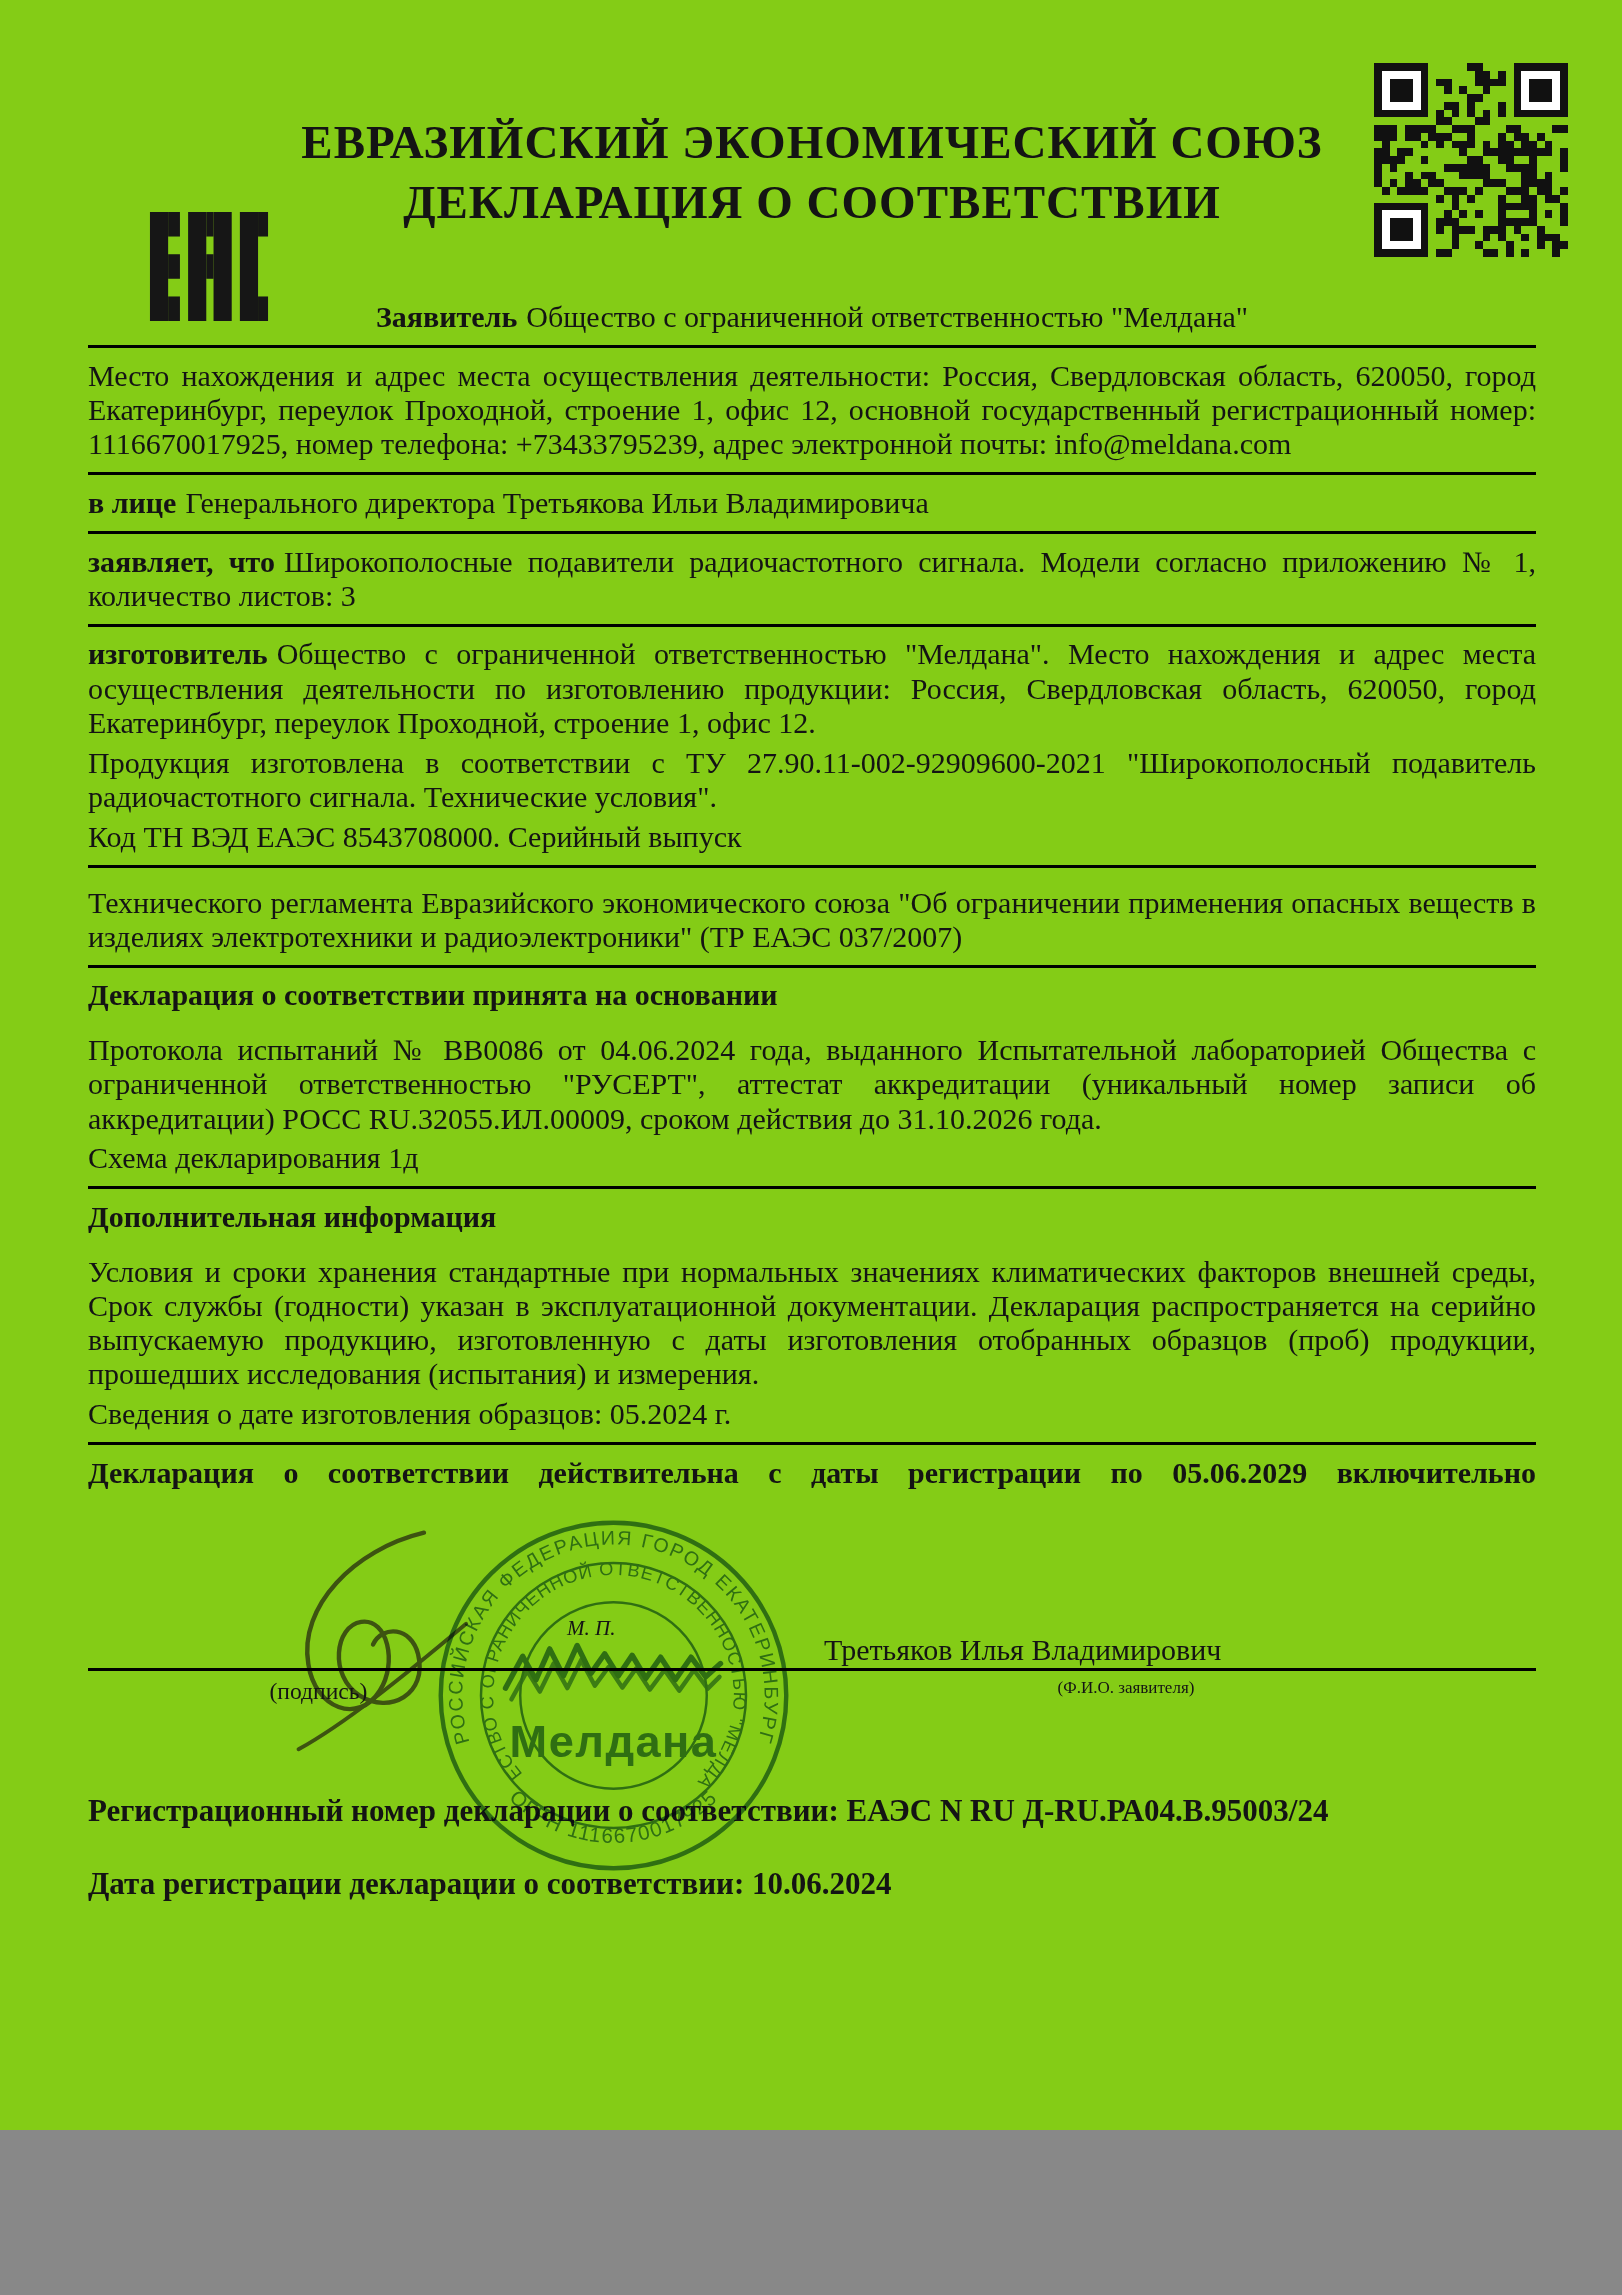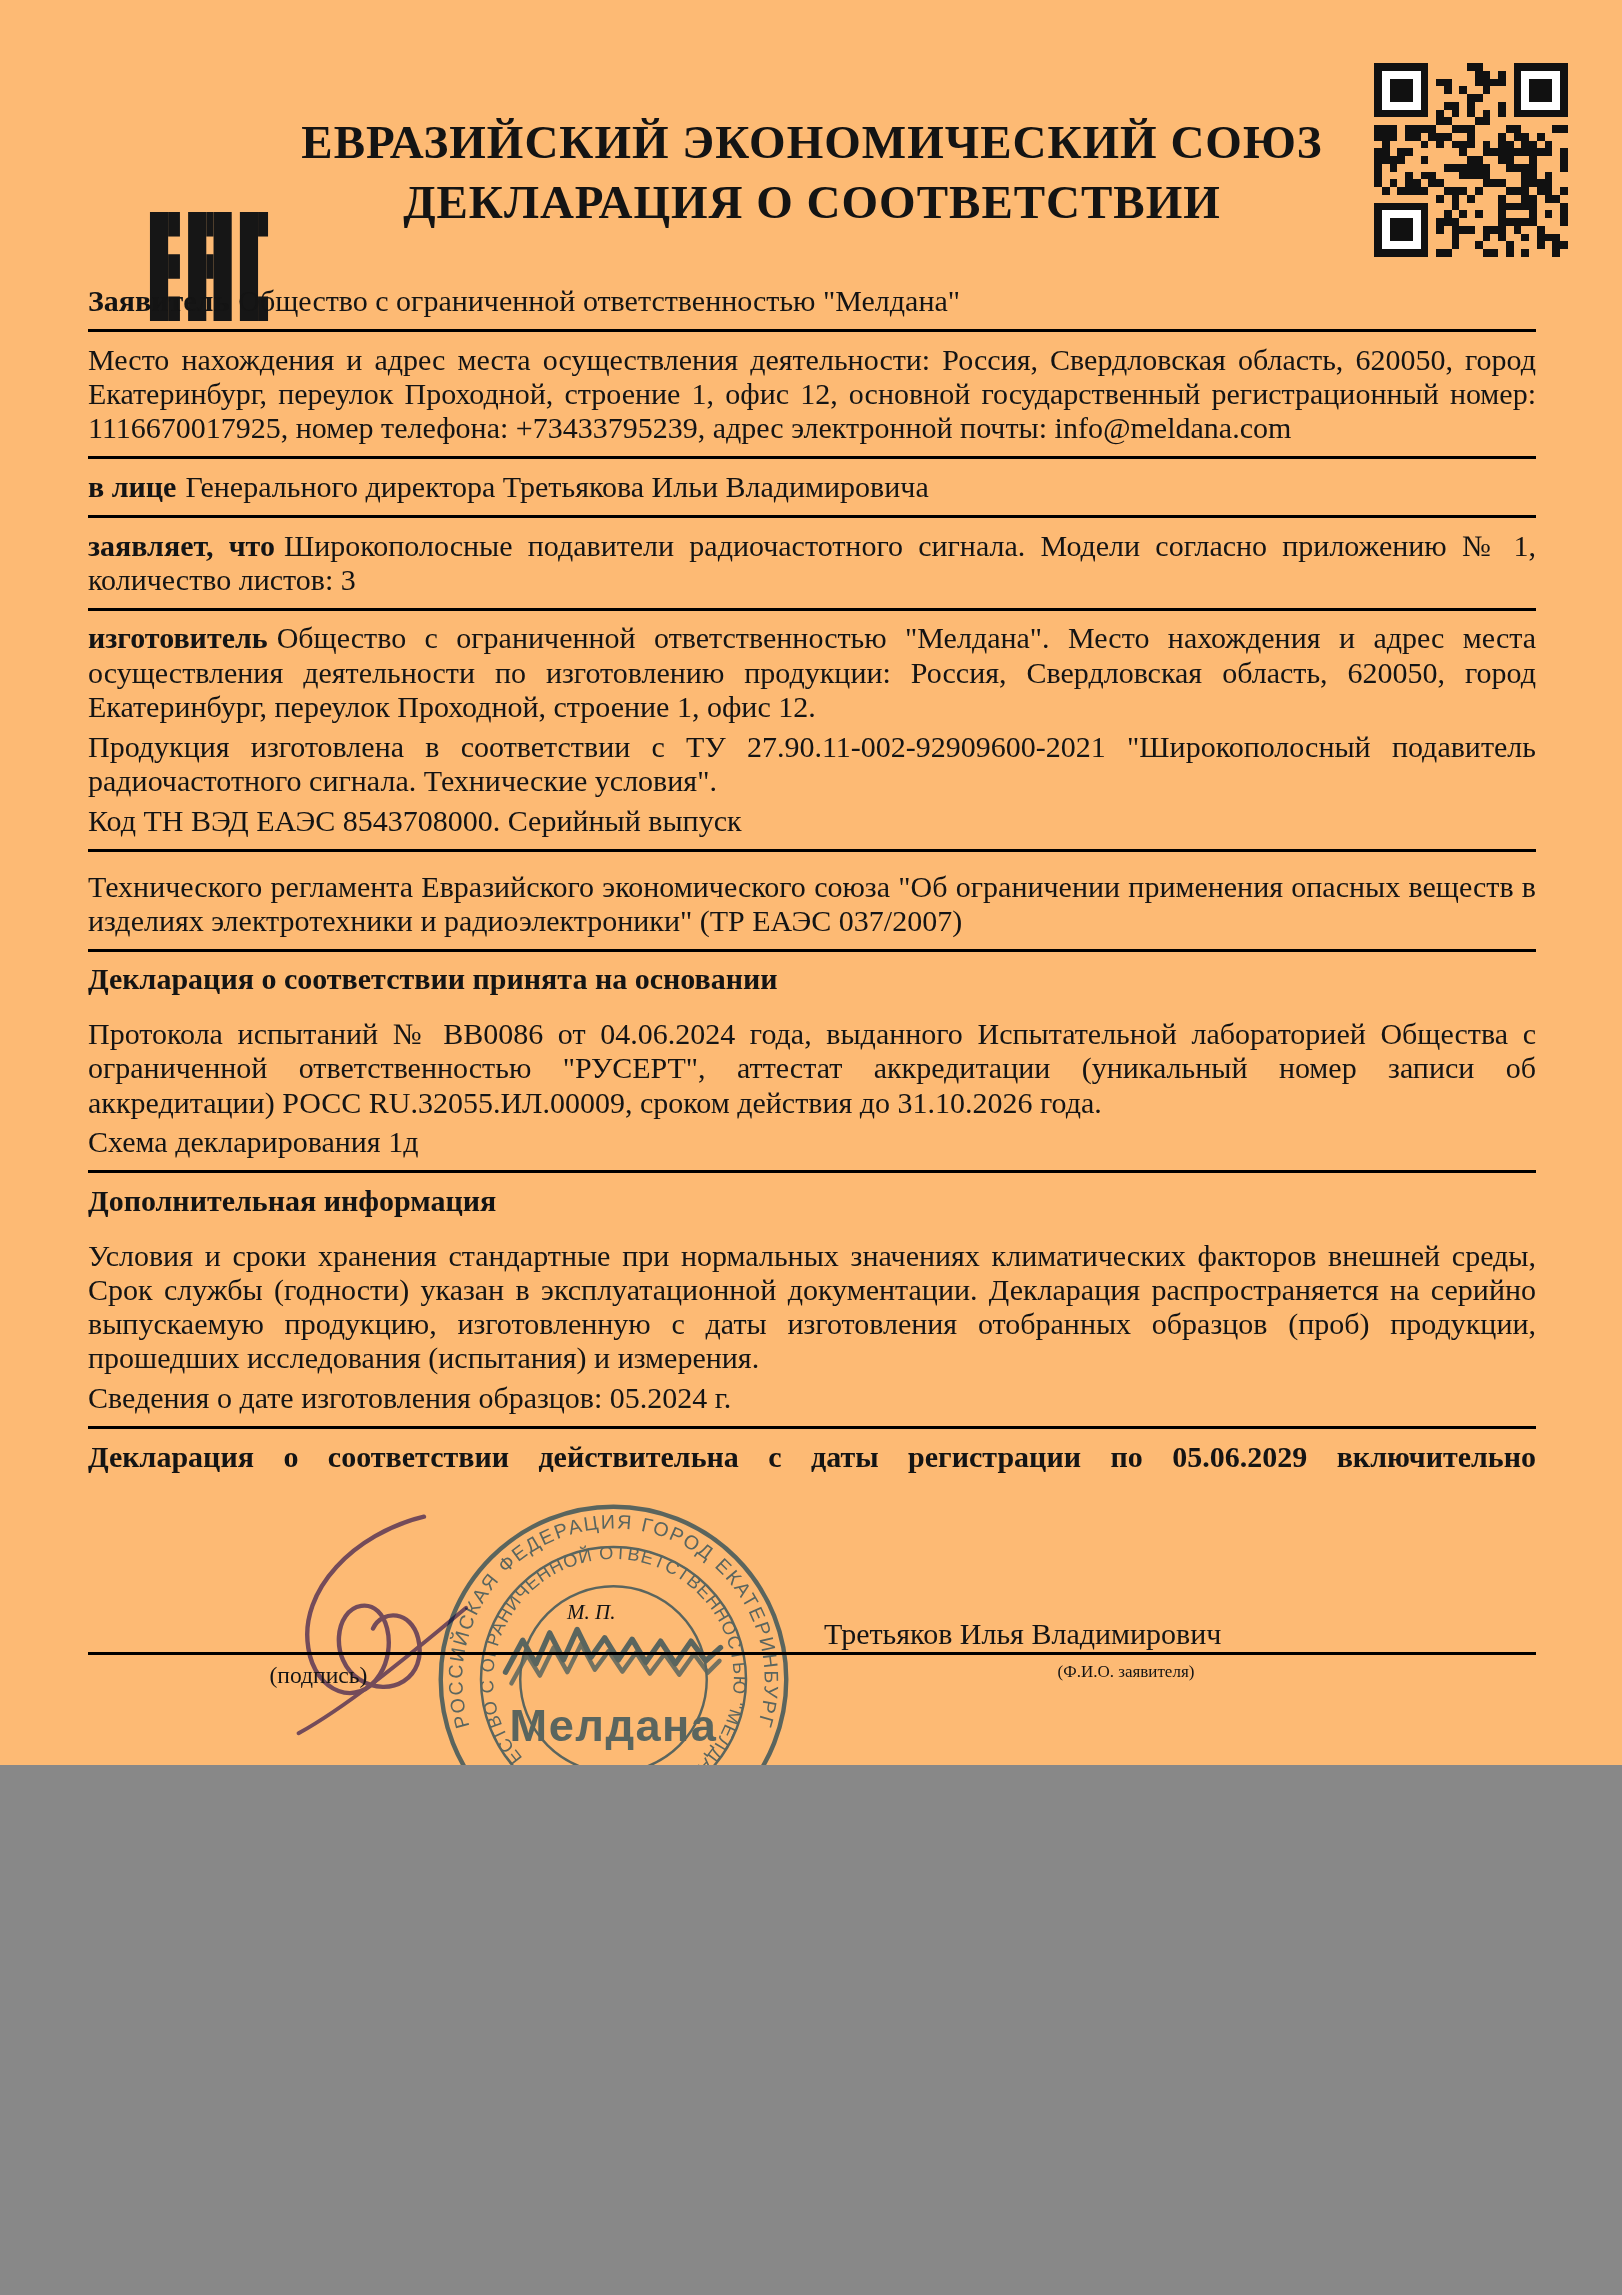--- a/index.html
+++ b/index.html
@@ -1,30 +1,30 @@
 <!DOCTYPE html>
 <html style="--stamp-ink: #4d81cb; --sig-ink: #7567c5;font-size:7.9px"><head>
 <meta charset="utf-8">
 <style>
   html,body{margin:0;padding:0;background:#888;}
   .page{
-    position:relative; width:1623px; height:1765px; background:#fdba74;
+    position:relative; width:1623px; height:2130px; background:#84cc16;
     font-family:"Liberation Serif", serif; color:#141414; overflow:hidden;
   }
   .content{ position:absolute; left:88px; top:0; width:1448px; }
   .title{ margin:115px 0 0 0; text-align:center; font-weight:bold;
           font-size:47px; line-height:1.16; letter-spacing:1px; }
   .title.second{ margin-top:5px; }
   p{ margin:0; font-size:30px; line-height:1.14; }
   .row{ padding:2.9px 0; }
   .jst{ text-align:justify; }
   .lbl{ font-weight:bold; margin-right:0.3em; }
   .b{ font-weight:bold; }
   .stretch{ text-align:justify; text-align-last:justify; }
-  .first-row{ margin-top:52px; }
+  .first-row{ margin-top:68px;text-align:center; }
   .gap-sm{ margin-top:14.7px; }
   .rule{ border:none; border-top:3.4px solid #000; margin:7.9px 0; }
   .eac-logo{ position:absolute; left:147px; top:212px; }
   .qr-box{ position:absolute; left:1374px; top:63px; width:194px; height:194px; }
   .sig-area{ position:relative; height:275px; margin-top:10.8px; }
   .sig-line{ position:absolute; left:0; right:0; top:164px; height:3.4px; background:#000; z-index:1; }
   .stamp-svg{ position:absolute; left:339px; top:4.9px; width:373px; height:373px;
               z-index:2; mix-blend-mode:multiply; opacity:.92; }
   .sig-svg{ position:absolute; left:183px; top:13.7px; width:206px; height:245px;
             z-index:3; mix-blend-mode:multiply; }

